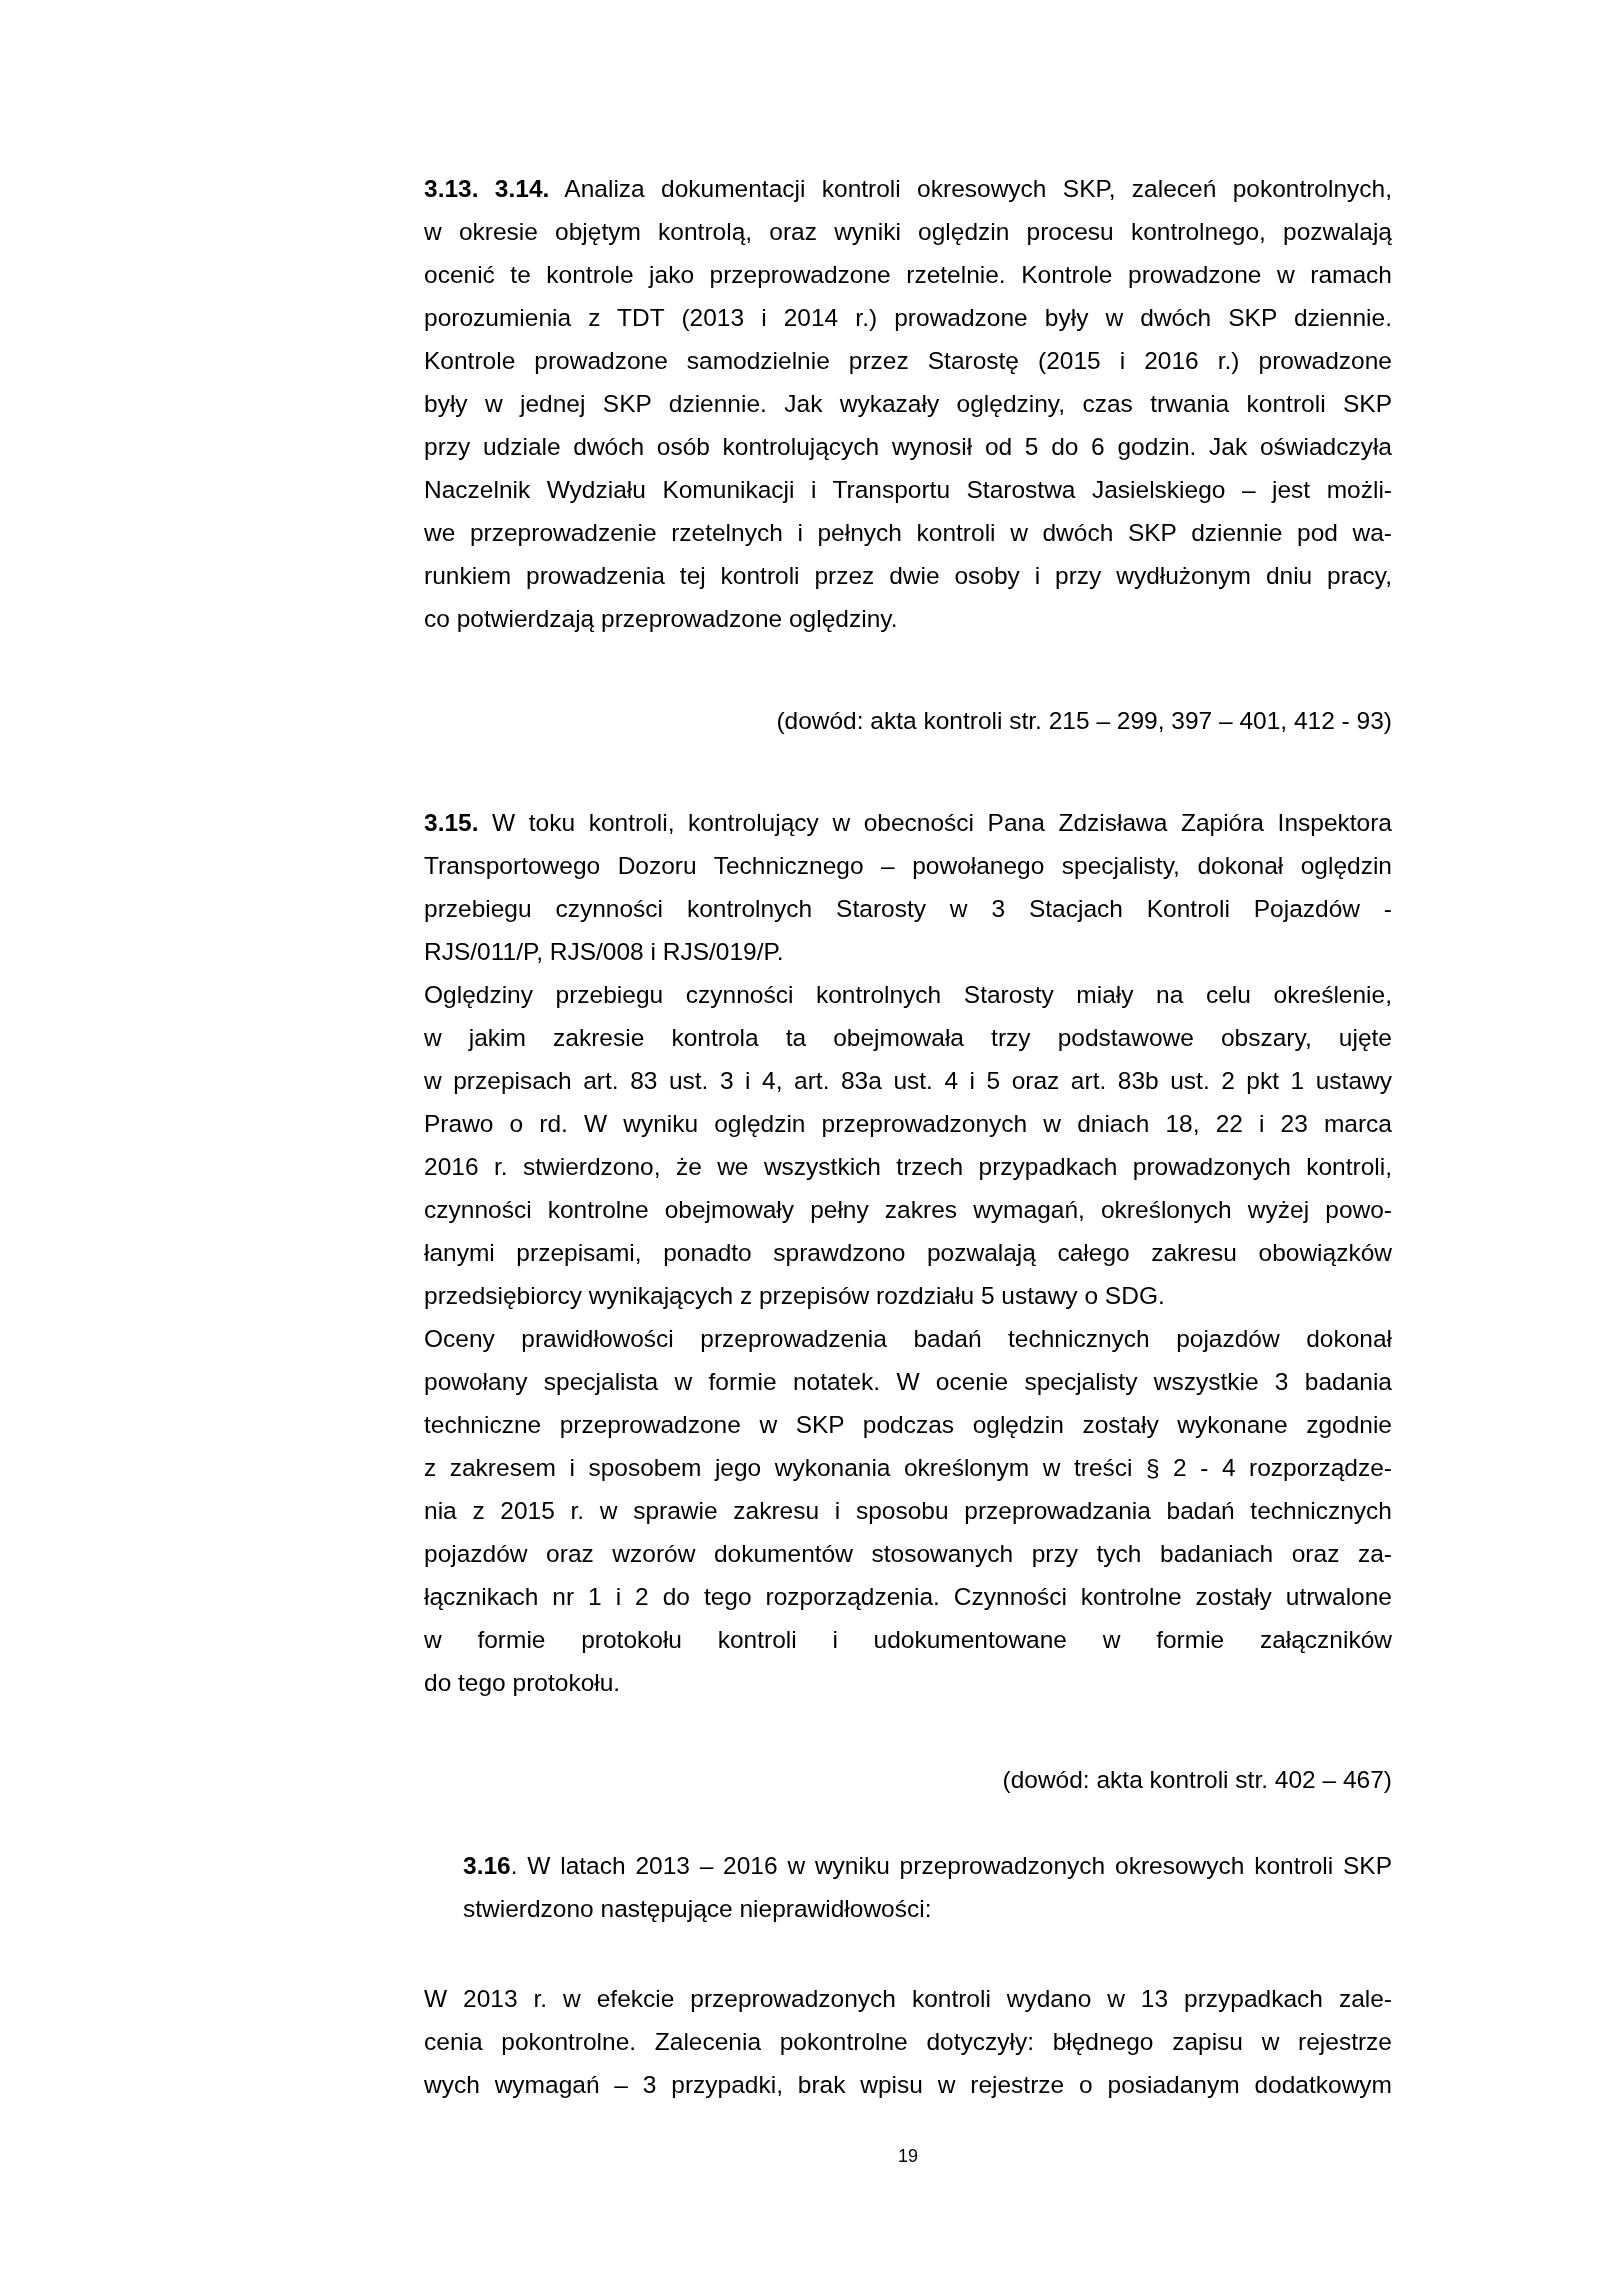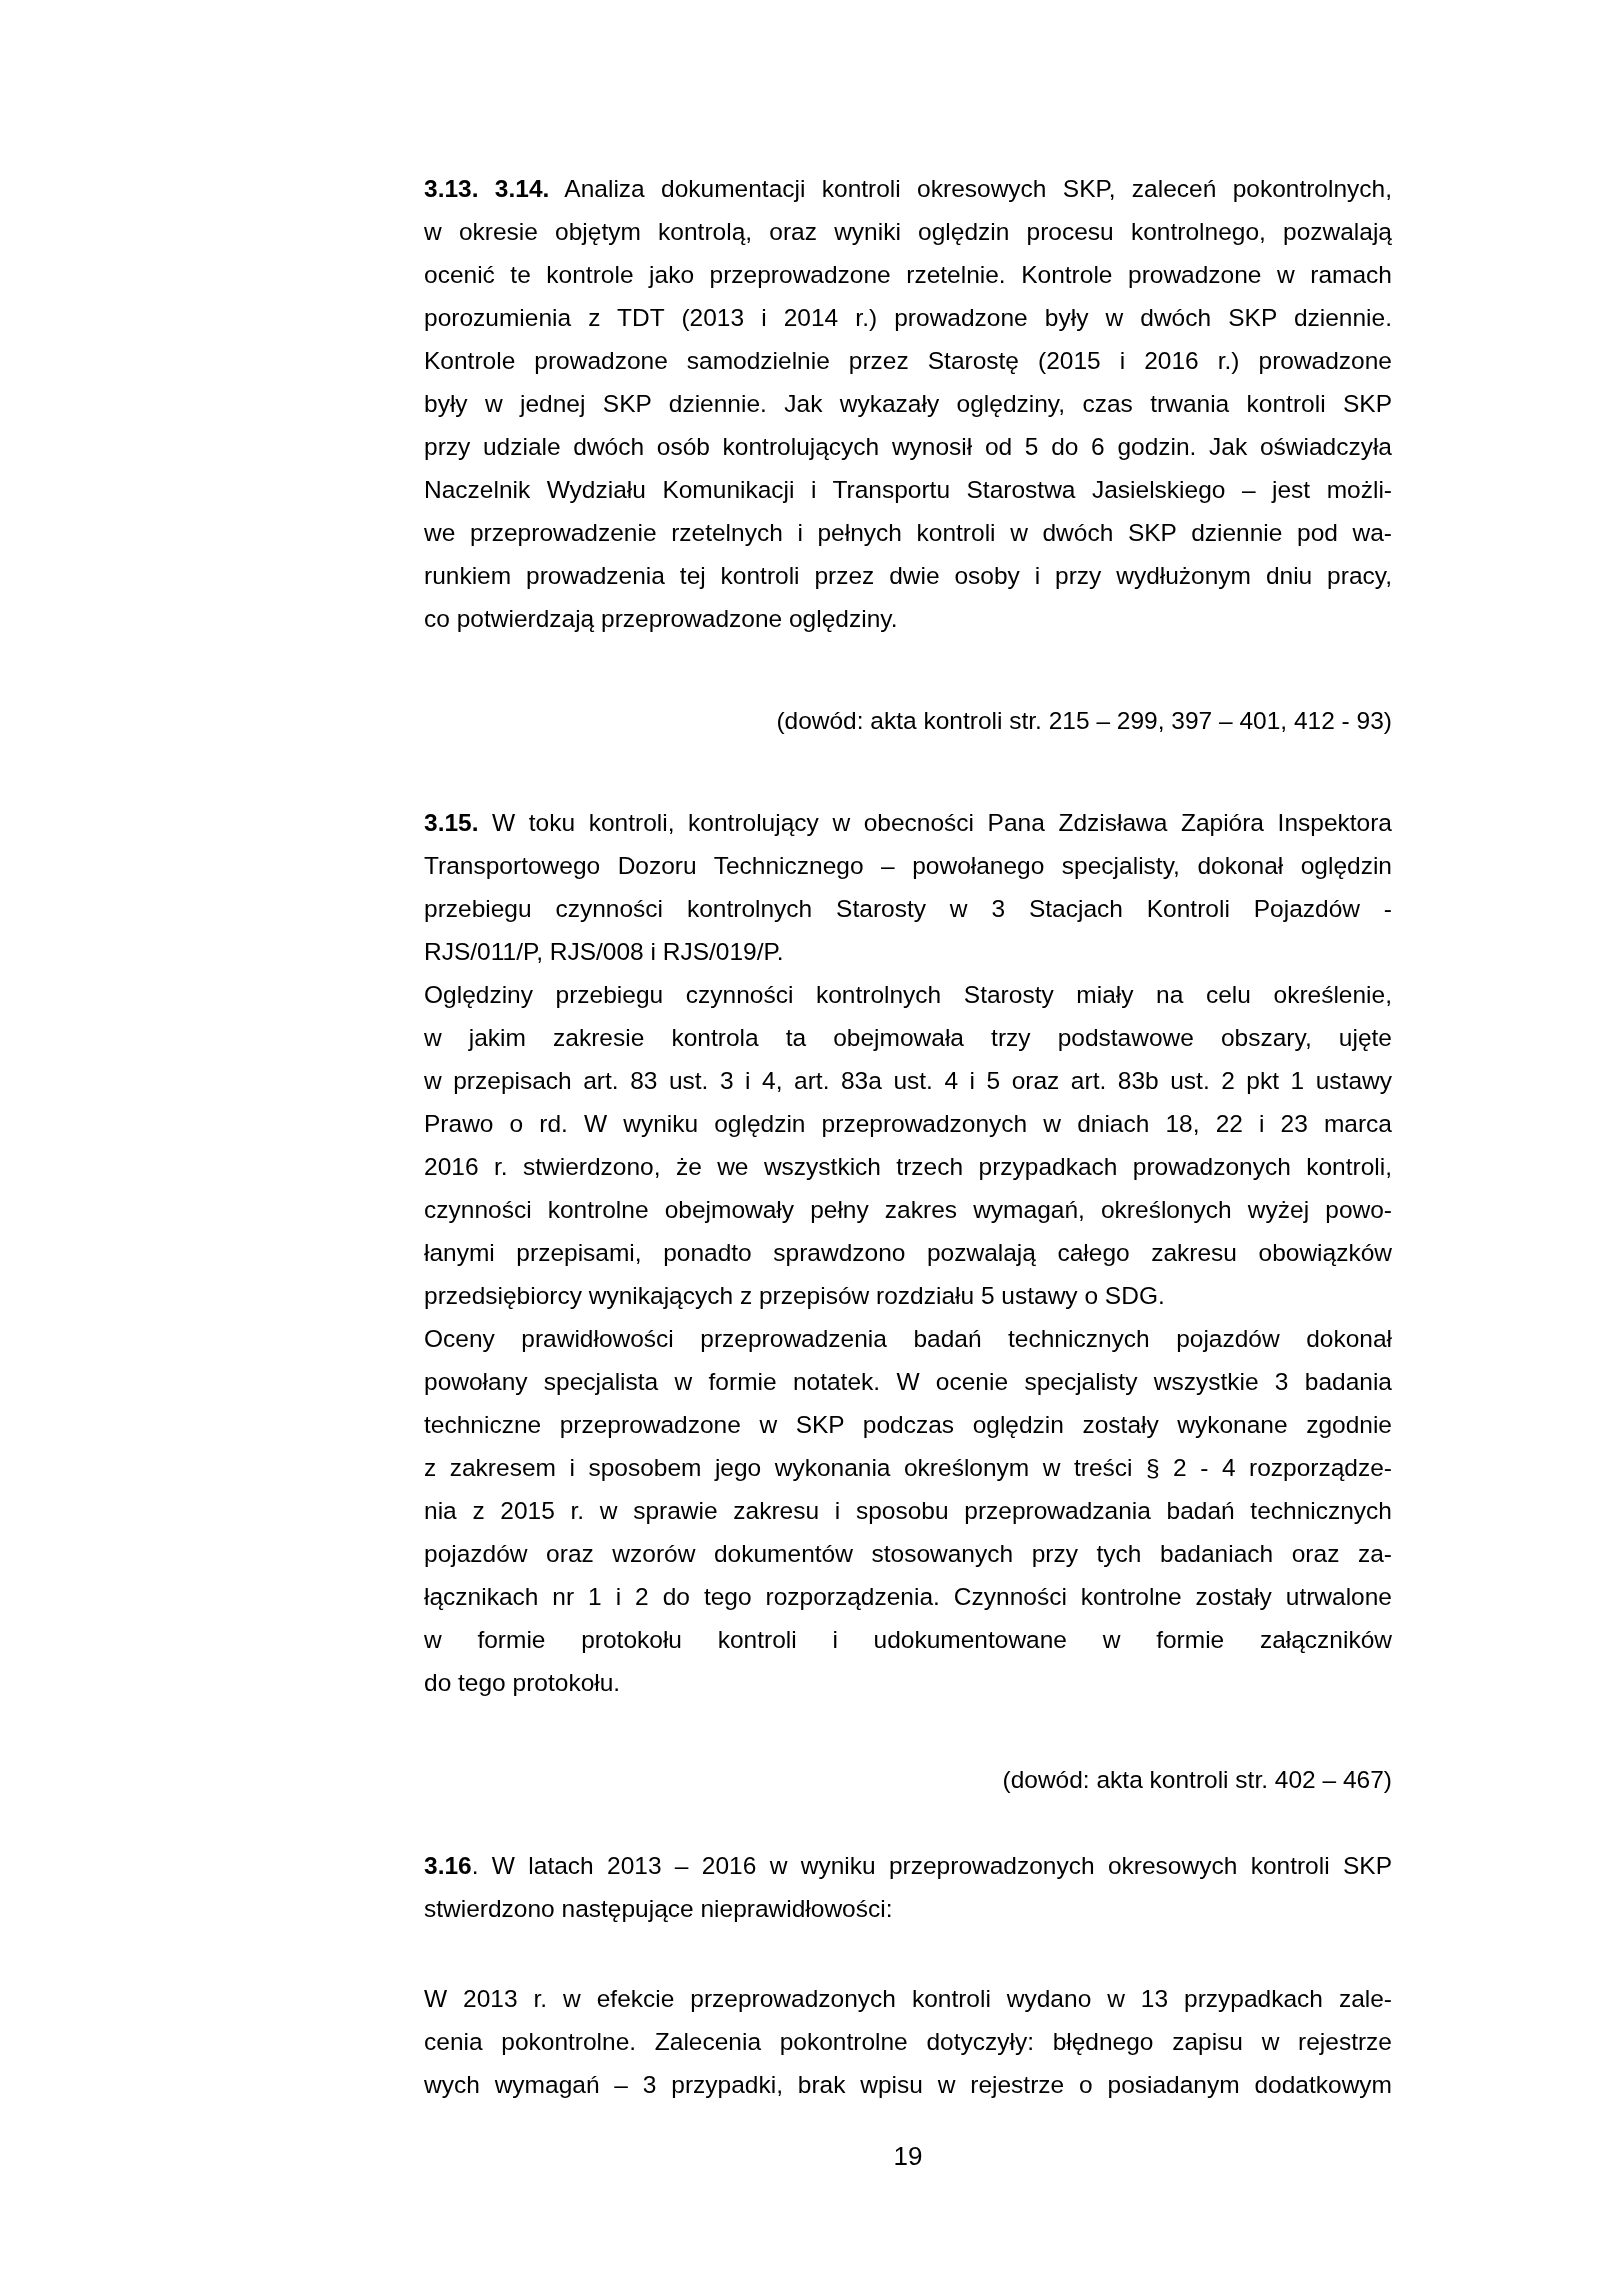--- a/index.html
+++ b/index.html
@@ -28,25 +28,25 @@
   .para .line:last-child { text-align-last: left; }
   .para.cont .line:last-child { text-align-last: justify; }
   .line b { font-weight: bold; }
   .evidence {
     text-align: right;
     margin-top: 59px;
     margin-bottom: 59px;
     line-height: 43px;
   }
   .evidence.second { margin-top: 54px; margin-bottom: 43px; }
-  .para.p316 { margin-top: 0; }
+  .para.p316 { margin-top: 0; margin-left: 39px; }
   .para.findings { margin-top: 47px; }
   .page-number {
     margin-top: 39px;
-    font-size: 26px;
+    font-size: 18px;
     line-height: 23.5px;
     text-align: center;
   }
 </style>
 </head>
 <body>
 
 <div class="content">
 
   <div class="para">

